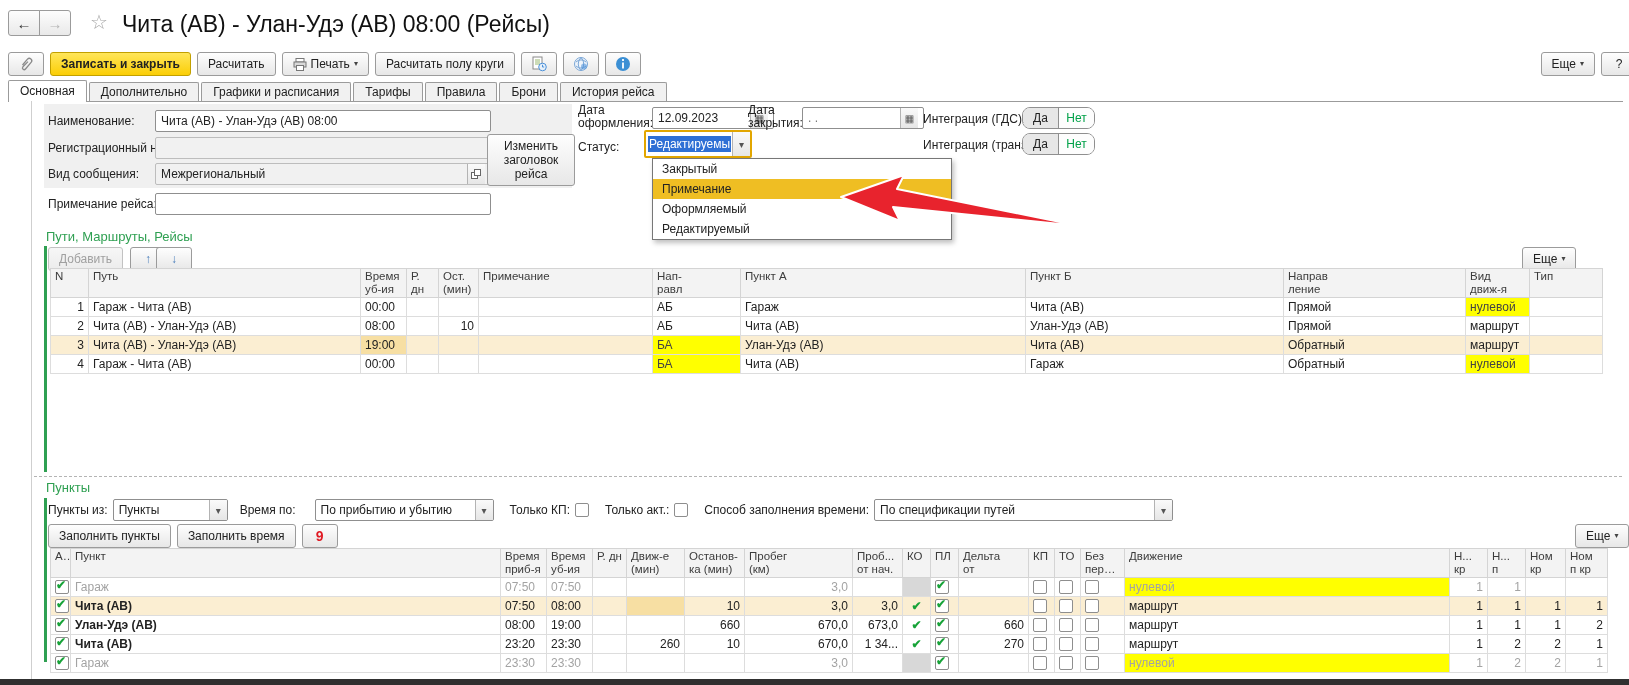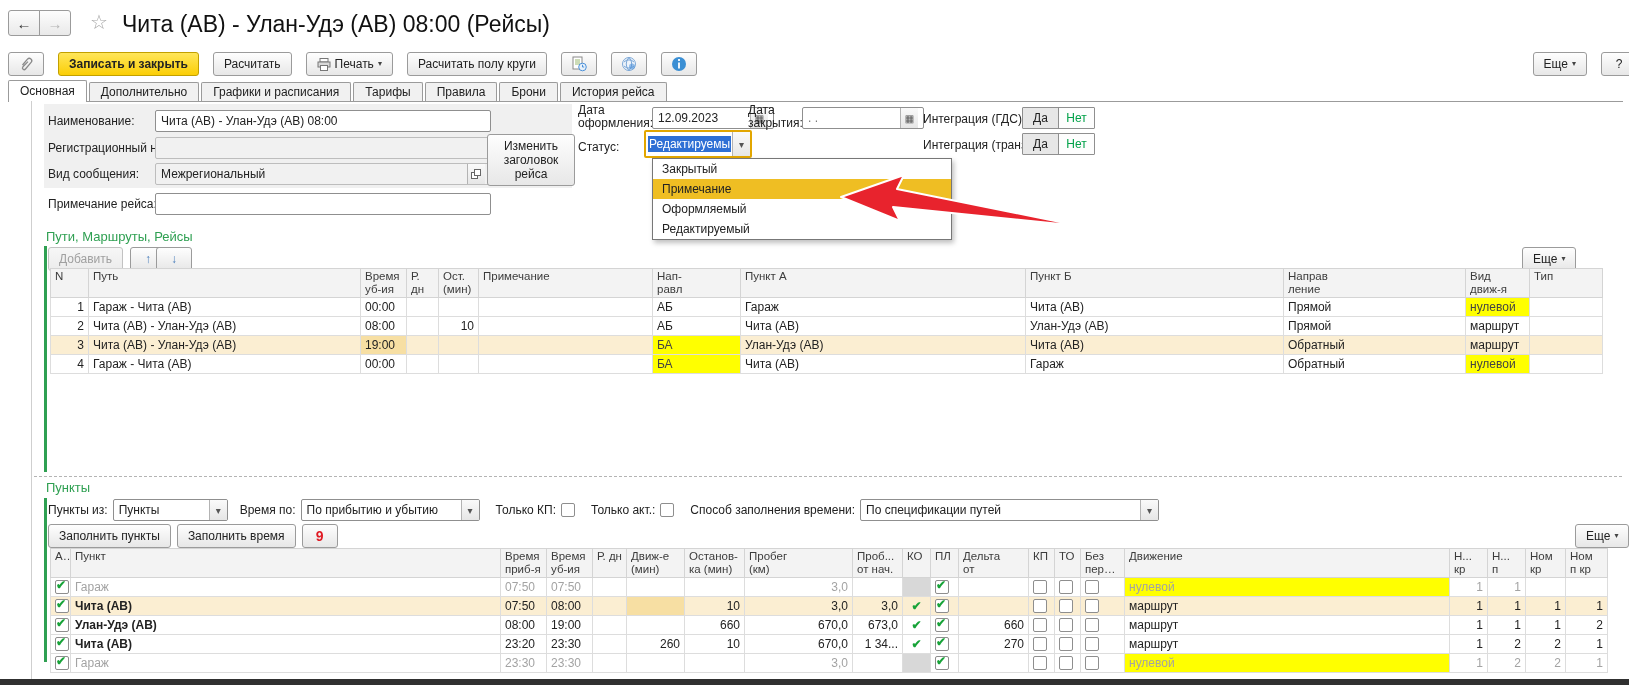--- a/index.html
+++ b/index.html
@@ -28,21 +28,21 @@
   .tab.active{background:#fff;height:21px;line-height:21px;margin-bottom:-1px}
   
   .panel{background:#f0f0f0}
   .lbl{position:absolute;white-space:nowrap;color:#222}
   .lbl2{line-height:13px;white-space:normal}
   .input{position:absolute;height:20px;border:1px solid #8f8f8f;border-radius:2px;background:#fff;
          display:flex;align-items:center;padding:0 5px;overflow:hidden}
   .input.disabled{background:#f1f1f1;border-color:#bdbdbd}
   .side-btn{margin-left:auto;width:17px;align-self:stretch;border-left:1px solid #b3b3b3;
             background:linear-gradient(#fafafa,#e6e6e6);display:flex;align-items:center;justify-content:center;color:#555;font-size:10px}
-  .yn{position:absolute;display:flex;height:20px;border:1px solid #8f8f8f;border-radius:1px;overflow:hidden}
+  .yn{position:absolute;display:flex;height:20px;border:1px solid #8f8f8f;border-radius:8px;overflow:hidden}
   .yn .yes{width:35px;display:flex;align-items:center;justify-content:center;background:#e7e7e7;border-right:1px solid #8f8f8f}
   .yn .no{width:35px;display:flex;align-items:center;justify-content:center;background:#fdfdfd;color:#00a148}
   .status-combo{position:absolute;left:644px;top:130px;width:102px;height:24px;border:2px solid #e2a600;
                 border-radius:2px;background:#fff;display:flex;align-items:center;padding-left:2px}
   .sel-text{background:#2e6fd5;color:#fff;padding:1px 1px;white-space:nowrap;overflow:hidden}
   .dd{position:absolute;left:652px;top:158px;width:298px;background:#fff;border:1px solid #777;
       box-shadow:2px 3px 5px rgba(0,0,0,.25);z-index:30}
   .dd-item{height:20px;line-height:20px;padding:0 9px}
   .dd-item.hl{background:#efbe23}
   
@@ -81,21 +81,21 @@
   <span class="navbtn back">
       <span>←</span>
     </span>
   <span class="navbtn fwd">
       <span>→</span>
     </span>
 </div>
 <span class="abs star" style="left:90px;top:10px">☆</span>
 <div class="abs page-title" style="left:122px;top:11px">Чита (АВ) - Улан-Удэ (АВ) 08:00 (Рейсы)</div>
 
-<div class="abs" style="left:8px;top:52px;width:1615px;display:flex;align-items:center;gap:14px">
+<div class="abs" style="left:8px;top:52px;width:1615px;display:flex;align-items:center;gap:6px">
   <span class="btn iconbtn">
     <svg width="15" height="16" viewBox="0 0 15 16">
         <path d="M3.5 9 L8.5 3.2 a2.4 2.4 0 0 1 3.6 3.2 L6.5 13 a1.7 1.7 0 0 1 -2.6-2.2 L9 5.6" fill="none" stroke="#8a8a8a" stroke-width="1.3"></path>
       </svg>
   </span>
   <span class="btn primary">Записать и закрыть</span>
   <span class="btn">Расчитать</span>
   <span class="btn">
     <svg width="14" height="13" viewBox="0 0 14 13">
         <rect x="3" y="0.5" width="8" height="3.5" fill="#fff" stroke="#777"></rect>
@@ -330,21 +330,21 @@
 <div class="section-title" style="left:46px;top:480px">Пункты</div>
 <div class="green-bar" style="left:44px;top:498px;height:164px"></div>
 
 <div class="filters">
   <span>Пункты из:</span>
   <div class="combo" style="width:108px;margin-left:5px">
     <span>Пункты</span>
     <span class="side-btn">▾</span>
   </div>
   <span style="margin-left:12px">Время по:</span>
-  <div class="combo" style="width:172px;margin-left:5px">
+  <div class="combo" style="width:172px;margin-left:19px">
     <span>По прибытию и убытию</span>
     <span class="side-btn">▾</span>
   </div>
   <span style="margin-left:16px">Только КП:</span>
   <span class="cb" style="margin-left:5px"></span>
   <span style="margin-left:16px">Только акт.:</span>
   <span class="cb" style="margin-left:5px"></span>
   <span style="margin-left:16px">Способ заполнения времени:</span>
   <div class="combo" style="width:292px;margin-left:5px">
     <span>По спецификации путей</span>

